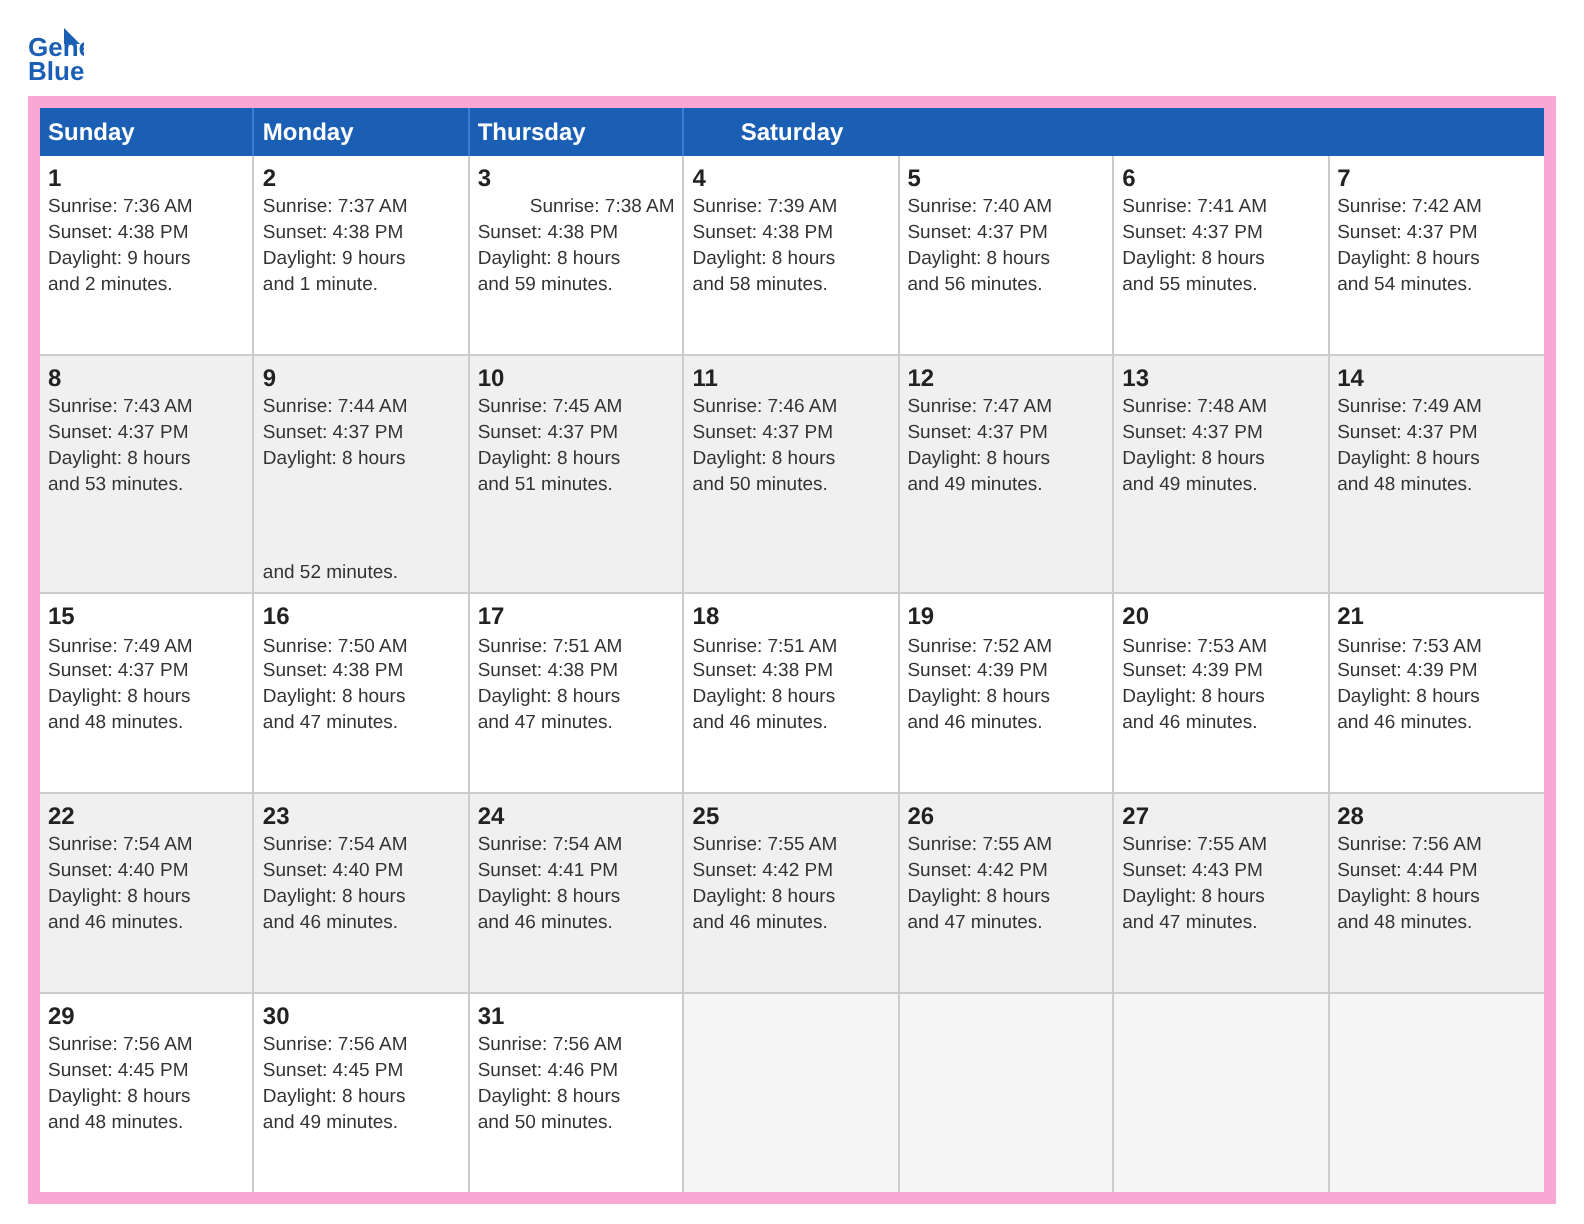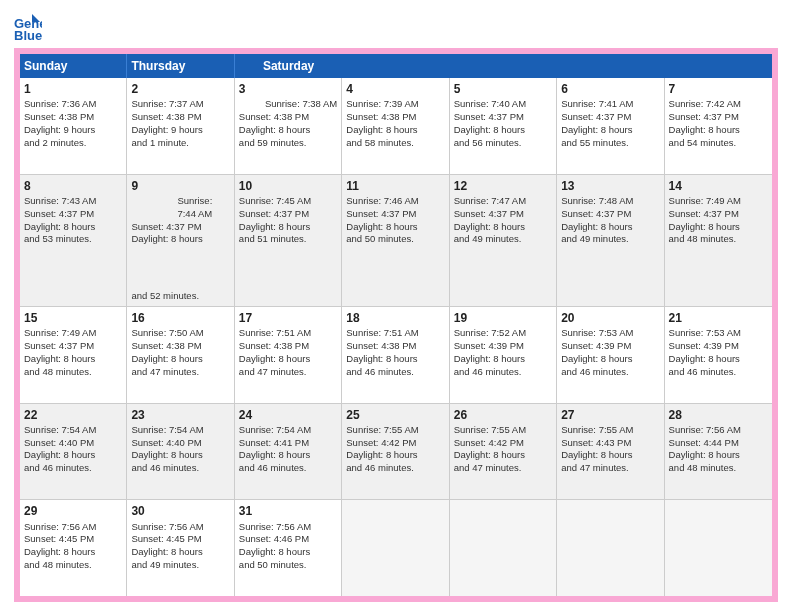--- a/index.html
+++ b/index.html
@@ -121,20 +121,21 @@
     </div>
     <div class="title-block">
       <div class="main-title"></div>
       <div class="subtitle"></div>
     </div>
   </div>
 
   <div class="calendar">
     <div class="cal-header">
     <div class="cal-header-cell">Sunday</div>
+        <div class="cal-header-cell">Monday</div>
         <div class="cal-header-cell">Thursday</div>
         <div class="cal-header-cell">Saturday</div>
       </div>
     <div class="cal-body">
     <div class="cal-row">
           <div class="cal-cell">
             <span class="day-num">1</span>
             <span style="display: block;">Sunrise: 7:36 AM</span>
             <span style="display: block;">Sunset: 4:38 PM</span>
             <span style="display: block;">Daylight: 9 hours</span>
@@ -186,21 +187,21 @@
         <div class="cal-row">
           <div class="cal-cell shaded">
             <span class="day-num">8</span>
             <span style="display: block;">Sunrise: 7:43 AM</span>
             <span style="display: block;">Sunset: 4:37 PM</span>
             <span style="display: block;">Daylight: 8 hours</span>
             <span style="display: block;">and 53 minutes.</span>
           </div>
           <div class="cal-cell shaded">
             <span class="day-num">9</span>
-            <span style="display: block; margin-left: 46px;">Sunrise: 7:44 AM</span>
+            <span style="display: block;">Sunrise: 7:44 AM</span>
             <span style="display: block;">Sunset: 4:37 PM</span>
             <span style="display: block;">Daylight: 8 hours</span>
             <span style="display: block; margin-top: 44px;">and 52 minutes.</span>
           </div>
           <div class="cal-cell shaded">
             <span class="day-num">10</span>
             <span style="display: block;">Sunrise: 7:45 AM</span>
             <span style="display: block;">Sunset: 4:37 PM</span>
             <span style="display: block;">Daylight: 8 hours</span>
             <span style="display: block;">and 51 minutes.</span>

